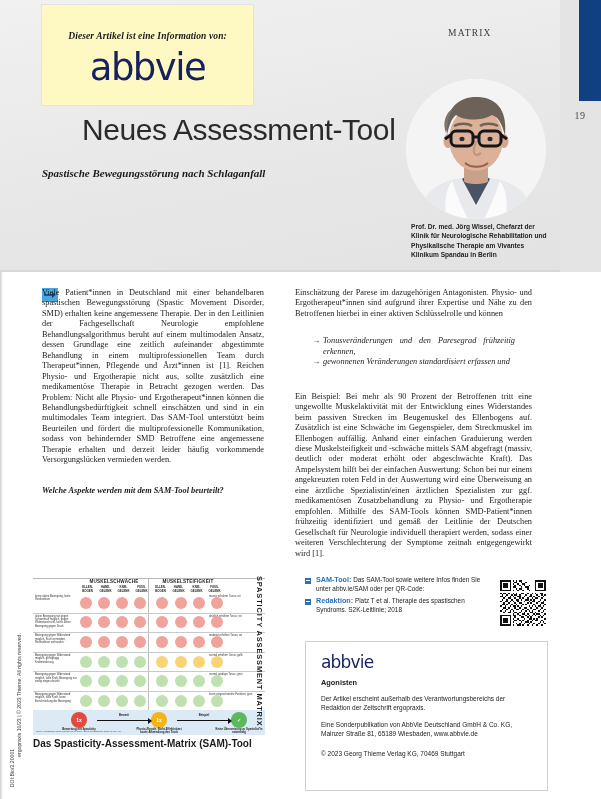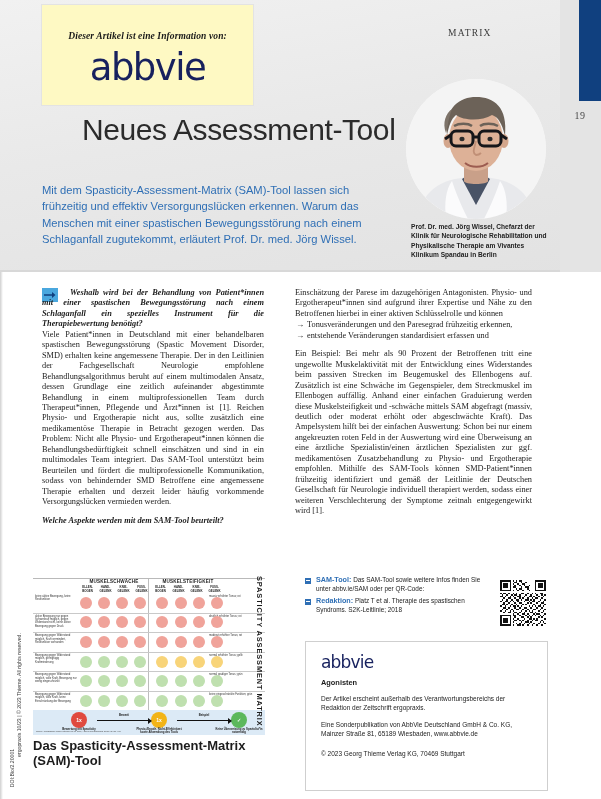--- a/index.html
+++ b/index.html
@@ -100,25 +100,25 @@
   }
   .col-left{left:42px;top:288px;width:222px;}
   .col-right{left:295px;top:288px;width:237px;}
   .q-lead{font-style:italic;font-weight:bold;}
   .q-indent{display:block;text-indent:28px;}
   .arrow-box{
     position:absolute;left:42px;top:288px;width:16px;height:14px;background:#4aa7de;
   }
   .arrow-box svg{position:absolute;left:2px;top:3px;}
   .subhead{
-    font-style:italic;font-weight:bold;display:block;margin-top:8px;
+    font-style:italic;font-weight:bold;display:block;margin-top:20px;
   }
   .gap{display:block;height:7px;}
 
-  ul.arrows{list-style:none;margin:1px;padding:0;}
+  ul.arrows{list-style:none;margin:17px;padding:0;font-style:italic;}
   ul.arrows li{position:relative;padding-left:11px;margin:0;}
   ul.arrows li:before{
     content:"\2192";position:absolute;left:0;top:0;color:#1c1c1c;
   }
 
   
   .figure{
     position:absolute;left:33px;top:578px;width:253px;height:168px;
   }
   .fig-box{
@@ -146,21 +146,21 @@
   }
   .dot{position:absolute;width:12px;height:12px;border-radius:50%;}
   .divider{
     position:absolute;left:115px;top:0;width:.7px;height:132px;background:#bdbdbd;
   }
   .fig-flow{
     position:absolute;left:0;top:132px;width:232px;height:25px;background:#dceaf6;
   }
   .fig-caption{
     position:absolute;left:0;top:160px;
-    font-family:"Liberation Sans",sans-serif;font-size:13px;font-weight:bold;color:#1c1c1c;
+    font-family:"Liberation Sans",sans-serif;font-size:10px;font-weight:bold;color:#1c1c1c;
   }
   .vert-matrix{
     position:absolute;left:231px;top:-2px;height:14px;width:132px;
     transform:rotate(90deg);transform-origin:left top;
     font-family:"Liberation Sans",sans-serif;font-size:7.4px;font-weight:bold;
     letter-spacing:.9px;color:#1c1c1c;white-space:nowrap;
   }
   .flow-node{position:absolute;border-radius:50%;}
   .flow-lbl{
     position:absolute;font-family:"Liberation Sans",sans-serif;
@@ -242,21 +242,21 @@
   <div class="page-dots">..........</div>
 
   <div class="adbox">
     <div class="adbox-label">Dieser Artikel ist eine Information von:</div>
     <div class="adbox-logo">abbvie</div>
   </div>
 
   <div class="anzeige">MATRIX</div>
 
   <div class="headline">Neues Assessment-Tool</div>
-  <div class="standfirst">Mit dem Spasticity-Assessment-Matrix (SAM)-Tool lassen sich frühzeitig und effektiv Versorgungslücken erkennen. Warum das Menschen mit einer spastischen Bewegungsstörung nach einem Schlaganfall zugutekommt, erläutert Prof. Dr. med. Jörg Wissel.</div>
+  <div class="kicker">Spastische Bewegungsstörung nach Schlaganfall</div>
 
   <div class="portrait">
     <svg width="140" height="140" viewBox="0 0 140 140">
       <defs>
         <clipPath id="pc">
             <circle cx="70" cy="70" r="70"></circle>
           </clipPath>
       </defs>
       <g clip-path="url(#pc)">
         <rect width="140" height="140" fill="#f4f4f4"></rect>
@@ -298,30 +298,29 @@
   </div>
   <div class="portrait-caption">Prof. Dr. med. Jörg Wissel, Chefarzt der Klinik für Neurologische Rehabilitation und Physikalische Therapie am Vivantes Klinikum Spandau in Berlin</div>
 
   <div class="arrow-box">
     <svg width="12" height="8" viewBox="0 0 12 8">
         <path d="M0 3.3 H8 V1 L11.5 4 L8 7 V4.7 H0 Z" fill="#10407f"></path>
       </svg>
   </div>
 
   <div class="col col-left">
-    <span class="q-lead q-indent">Weshalb wird bei der Behandlung von Patient*innen mit einer spastischen Bewegungsstörung nach einem Schlaganfall ein spezielles Instrument für die Therapiebewertung benötigt?</span>
     <span>Viele Patient*innen in Deutschland mit einer behandelbaren spastischen Bewegungsstörung (Spastic Movement Disorder, SMD) erhalten keine angemessene Therapie. Der in den Leitlinien der Fachgesellschaft Neurologie empfohlene Behandlungsalgorithmus beruht auf einem multimodalen Ansatz, dessen Grundlage eine zeitlich aufeinander abgestimmte Behandlung in einem multiprofessionellen Team durch Therapeut*innen, Pflegende und Ärzt*innen ist [1]. Reichen Physio- und Ergotherapie nicht aus, sollte zusätzlich eine medikamentöse Therapie in Betracht gezogen werden. Das Problem: Nicht alle Physio- und Ergotherapeut*innen können die Behandlungsbedürftigkeit schnell einschätzen und sind in ein multimodales Team integriert. Das SAM-Tool unterstützt beim Beurteilen und fördert die multiprofessionelle Kommunikation, sodass von behindernder SMD Betroffene eine angemessene Therapie erhalten und derzeit leider häufig vorkommende Versorgungslücken vermieden werden.</span>
     <span class="subhead">Welche Aspekte werden mit dem SAM-Tool beurteilt?</span>
   </div>
 
   <div class="col col-right">
     <span>Einschätzung der Parese im dazugehörigen Antagonisten. Physio- und Ergotherapeut*innen sind aufgrund ihrer Expertise und Nähe zu den Betroffenen hierbei in einer aktiven Schlüsselrolle und können</span>
     <ul class="arrows">
       <li>Tonusveränderungen und den Paresegrad frühzeitig erkennen,</li>
-      <li>entstehende Veränderungen standardisiert erfassen und</li>
+      <li>gewonnenen Veränderungen standardisiert erfassen und</li>
     </ul>
     <span class="gap"></span>
     <span>Ein Beispiel: Bei mehr als 90 Prozent der Betroffenen tritt eine ungewollte Muskelaktivität mit der Entwicklung eines Widerstandes beim passiven Strecken im Beugemuskel des Ellenbogens auf. Zusätzlich ist eine Schwäche im Gegenspieler, dem Streckmuskel im Ellenbogen auffällig. Anhand einer einfachen Graduierung werden diese Muskelsteifigkeit und -schwäche mittels SAM abgefragt (massiv, deutlich oder moderat erhöht oder abgeschwächte Kraft). Das Ampelsystem hilft bei der einfachen Auswertung: Schon bei nur einem angekreuzten roten Feld in der Auswertung wird eine Überweisung an eine ärztliche Spezialistin/einen ärztlichen Spezialisten zur ggf. medikamentösen Zusatzbehandlung zu Physio- und Ergotherapie empfohlen. Mithilfe des SAM-Tools können SMD-Patient*innen frühzeitig identifiziert und gemäß der Leitlinie der Deutschen Gesellschaft für Neurologie individuell therapiert werden, sodass einer weiteren Verschlechterung der Symptome zeitnah entgegengewirkt wird [1].</span>
   </div>
 
   <div class="refs">
     <div class="ref-item">
       <span class="sq"></span>
       <span class="ref-key">SAM-Tool:</span><span> Das SAM-Tool sowie weitere Infos finden Sie unter abbv.ie/SAM oder per QR-Code:</span>
     </div>

